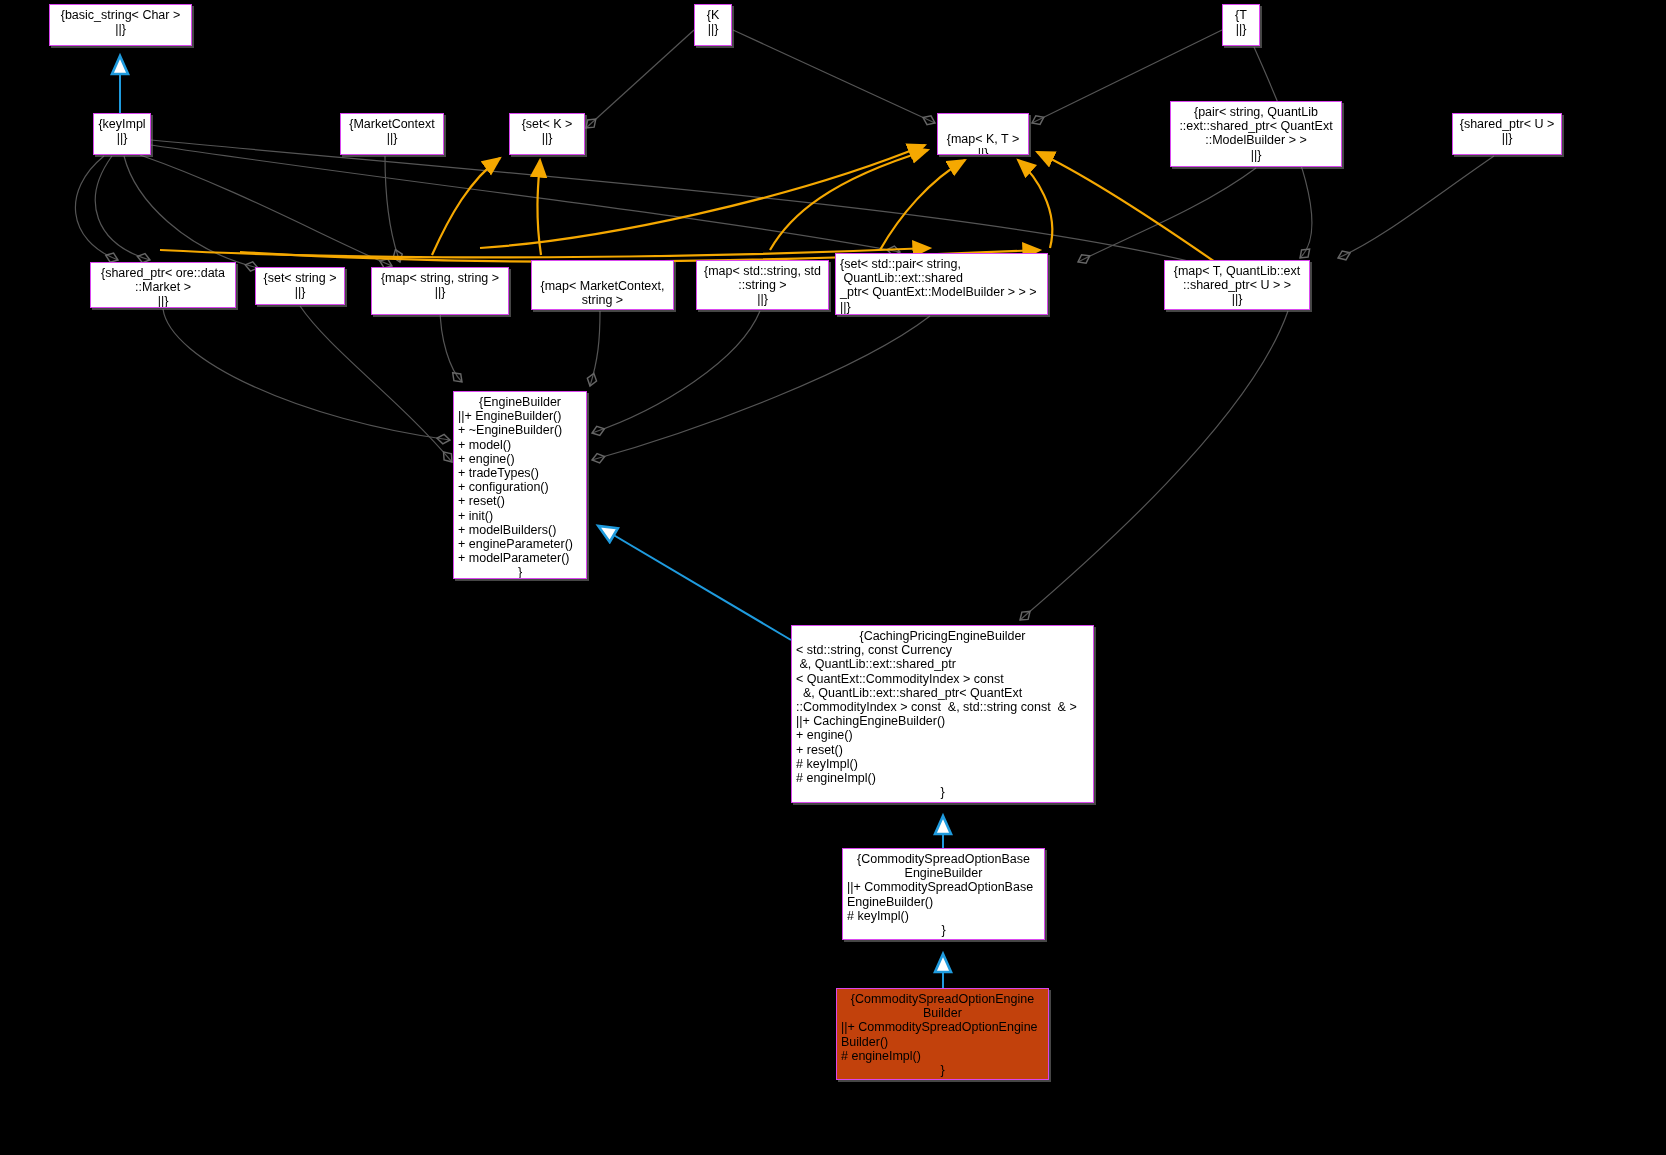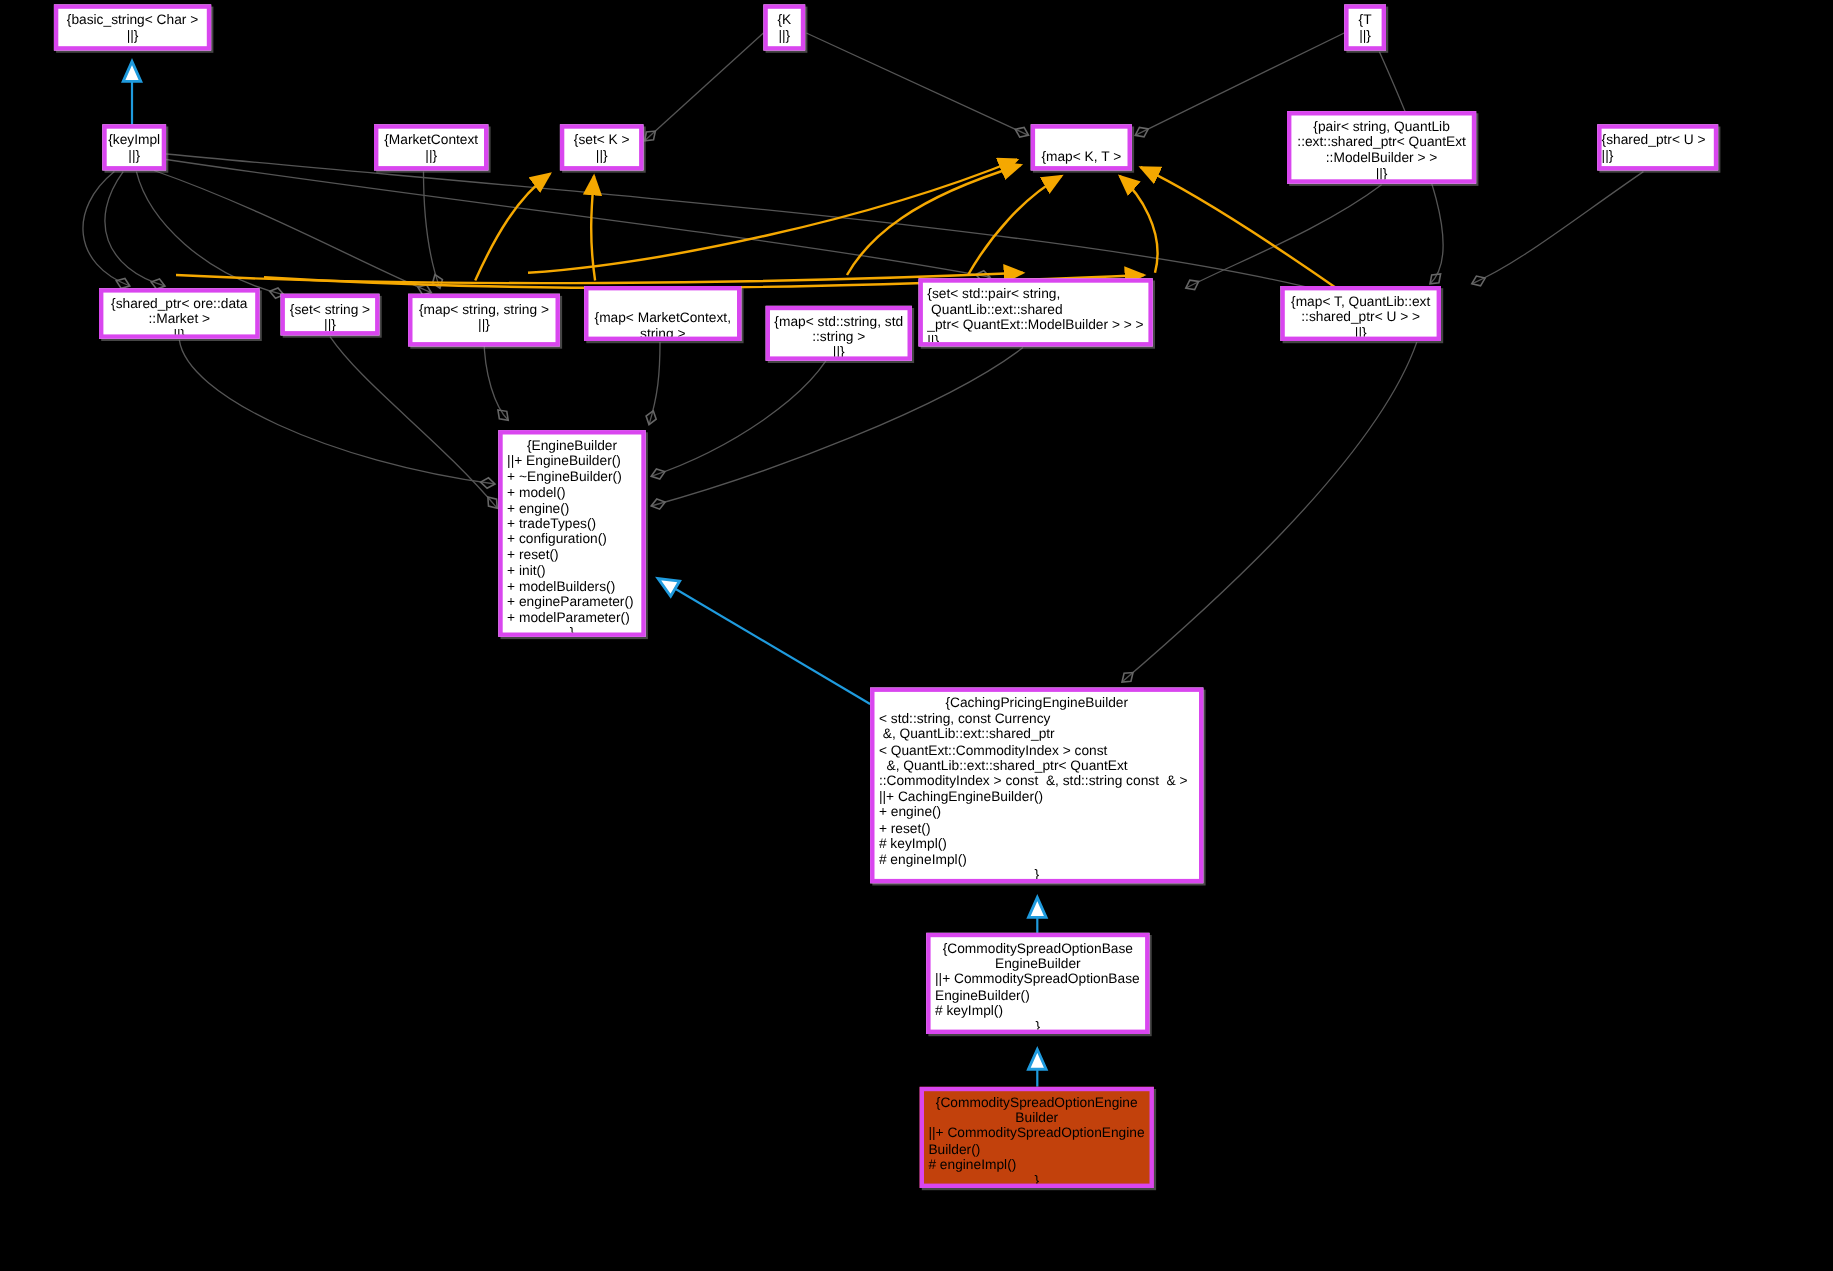--- a/index.html
+++ b/index.html
@@ -7,21 +7,21 @@
     width:1666px;height:1155px;position:relative;overflow:hidden;
     font-family:"Liberation Sans","DejaVu Sans",sans-serif;
   }
   #canvas{position:absolute;left:0;top:0;width:1666px;height:1155px;}
   #edges{position:absolute;left:0;top:0;width:1666px;height:1155px;pointer-events:none;}
 
   .node{
     position:absolute;
     box-sizing:border-box;
     background:#ffffff;
-    border:4px solid #d946ef;
+    border:1px solid #d946ef;
     box-shadow:2px 2px 0 rgba(128,128,128,0.55);
     color:#000;
     font-size:12.5px;
     line-height:14.2px;
     white-space:pre;
     overflow:hidden;
   }
   .node.filled{background:#c2410c;}
   .node .tmpl{ text-align:center; padding-top:3px;}
   .node .members{ text-align:left; padding-left:4px;}
@@ -109,26 +109,26 @@
 
   <div id="nodes">
       <div class="node" style="left: 49px; top: 4px; width: 143px; height: 42px;"><div class="body" style="text-align: center; padding-top: 3px;"><span class="lbl">{basic_string&lt; Char &gt;</span><span class="lbl">||}</span></div></div>
       <div class="node" style="left: 694px; top: 4px; width: 38px; height: 42px;"><div class="body" style="text-align: center; padding-top: 3px;"><span class="lbl">{K</span><span class="lbl">||}</span></div></div>
       <div class="node" style="left: 1222px; top: 4px; width: 38px; height: 42px;"><div class="body" style="text-align: center; padding-top: 3px;"><span class="lbl">{T</span><span class="lbl">||}</span></div></div>
       <div class="node" style="left: 93px; top: 113px; width: 58px; height: 42px;"><div class="body" style="text-align: center; padding-top: 3px;"><span class="lbl">{keyImpl</span><span class="lbl">||}</span></div></div>
       <div class="node" style="left: 340px; top: 113px; width: 104px; height: 42px;"><div class="body" style="text-align: center; padding-top: 3px;"><span class="lbl">{MarketContext</span><span class="lbl">||}</span></div></div>
       <div class="node" style="left: 509px; top: 113px; width: 76px; height: 42px;"><div class="body" style="text-align: center; padding-top: 3px;"><span class="lbl">{set&lt; K &gt;</span><span class="lbl">||}</span></div></div>
       <div class="node" style="left: 937px; top: 113px; width: 92px; height: 42px;"><div class="body" style="text-align: center; padding-top: 18px;"><span class="lbl">{map&lt; K, T &gt;</span><span class="lbl">||}</span></div></div>
       <div class="node" style="left: 1170px; top: 101px; width: 172px; height: 66px;"><div class="body" style="text-align: center; padding-top: 3px;"><span class="lbl">{pair&lt; string, QuantLib</span><span class="lbl">::ext::shared_ptr&lt; QuantExt</span><span class="lbl">::ModelBuilder &gt; &gt;</span><span class="lbl">||}</span></div></div>
-      <div class="node" style="left: 1452px; top: 113px; width: 110px; height: 42px;"><div class="body" style="text-align: left; padding-top: 3px;"><span class="lbl">{shared_ptr&lt; U &gt;</span><span class="lbl">||}</span></div></div>
+      <div class="node" style="left: 1452px; top: 113px; width: 110px; height: 42px;"><div class="body" style="text-align: center; padding-top: 3px;"><span class="lbl">{shared_ptr&lt; U &gt;</span><span class="lbl">||}</span></div></div>
       <div class="node" style="left: 90px; top: 262px; width: 146px; height: 46px;"><div class="body" style="text-align: center; padding-top: 3px;"><span class="lbl">{shared_ptr&lt; ore::data</span><span class="lbl">::Market &gt;</span><span class="lbl">||}</span></div></div>
       <div class="node" style="left: 255px; top: 267px; width: 90px; height: 38px;"><div class="body" style="text-align: center; padding-top: 3px;"><span class="lbl">{set&lt; string &gt;</span><span class="lbl">||}</span></div></div>
       <div class="node" style="left: 371px; top: 267px; width: 138px; height: 48px;"><div class="body" style="text-align: center; padding-top: 3px;"><span class="lbl">{map&lt; string, string &gt;</span><span class="lbl">||}</span></div></div>
       <div class="node" style="left: 531px; top: 260px; width: 143px; height: 50px;"><div class="body" style="text-align: center; padding-top: 18px;"><span class="lbl">{map&lt; MarketContext,</span><span class="lbl">string &gt;</span><span class="lbl">||}</span></div></div>
-      <div class="node" style="left: 696px; top: 260px; width: 133px; height: 50px; margin-top: 18px;"><div class="body" style="text-align: center; padding-top: 3px;"><span class="lbl">{map&lt; std::string, std</span><span class="lbl">::string &gt;</span><span class="lbl">||}</span></div></div>
+      <div class="node" style="left: 696px; top: 260px; width: 133px; height: 50px;"><div class="body" style="text-align: center; padding-top: 3px;"><span class="lbl">{map&lt; std::string, std</span><span class="lbl">::string &gt;</span><span class="lbl">||}</span></div></div>
       <div class="node" style="left: 835px; top: 253px; width: 213px; height: 62px;"><div class="body" style="text-align: left; padding-left: 4px; padding-top: 3px;"><span class="lbl">{set&lt; std::pair&lt; string,</span><span class="lbl"> QuantLib::ext::shared</span><span class="lbl">_ptr&lt; QuantExt::ModelBuilder &gt; &gt; &gt;</span><span class="lbl">||}</span></div></div>
       <div class="node" style="left: 1164px; top: 260px; width: 146px; height: 50px;"><div class="body" style="text-align: center; padding-top: 3px;"><span class="lbl">{map&lt; T, QuantLib::ext</span><span class="lbl">::shared_ptr&lt; U &gt; &gt;</span><span class="lbl">||}</span></div></div>
       <div class="node" style="left: 453px; top: 391px; width: 134px; height: 188px;"><div class="tmpl"><span class="lbl">{EngineBuilder</span></div><div class="members"><span class="lbl">||+ EngineBuilder()</span><span class="lbl">+ ~EngineBuilder()</span><span class="lbl">+ model()</span><span class="lbl">+ engine()</span><span class="lbl">+ tradeTypes()</span><span class="lbl">+ configuration()</span><span class="lbl">+ reset()</span><span class="lbl">+ init()</span><span class="lbl">+ modelBuilders()</span><span class="lbl">+ engineParameter()</span><span class="lbl">+ modelParameter()</span></div><div class="brace">}</div></div>
       <div class="node" style="left: 791px; top: 625px; width: 303px; height: 178px;"><div class="tmpl"><span class="lbl">{CachingPricingEngineBuilder</span></div><div class="members"><span class="lbl">&lt; std::string, const Currency</span><span class="lbl"> &amp;, QuantLib::ext::shared_ptr</span><span class="lbl">&lt; QuantExt::CommodityIndex &gt; const</span><span class="lbl">  &amp;, QuantLib::ext::shared_ptr&lt; QuantExt</span><span class="lbl">::CommodityIndex &gt; const  &amp;, std::string const  &amp; &gt;</span><span class="lbl">||+ CachingEngineBuilder()</span><span class="lbl">+ engine()</span><span class="lbl">+ reset()</span><span class="lbl"># keyImpl()</span><span class="lbl"># engineImpl()</span></div><div class="brace">}</div></div>
       <div class="node" style="left: 842px; top: 848px; width: 203px; height: 92px;"><div class="tmpl"><span class="lbl">{CommoditySpreadOptionBase</span><span class="lbl">EngineBuilder</span></div><div class="members"><span class="lbl">||+ CommoditySpreadOptionBase</span><span class="lbl">EngineBuilder()</span><span class="lbl"># keyImpl()</span></div><div class="brace">}</div></div>
       <div class="node filled" style="left: 836px; top: 988px; width: 213px; height: 92px;"><div class="tmpl"><span class="lbl">{CommoditySpreadOptionEngine</span><span class="lbl">Builder</span></div><div class="members"><span class="lbl">||+ CommoditySpreadOptionEngine</span><span class="lbl">Builder()</span><span class="lbl"># engineImpl()</span></div><div class="brace">}</div></div>
     </div>
 
 </div>
 

